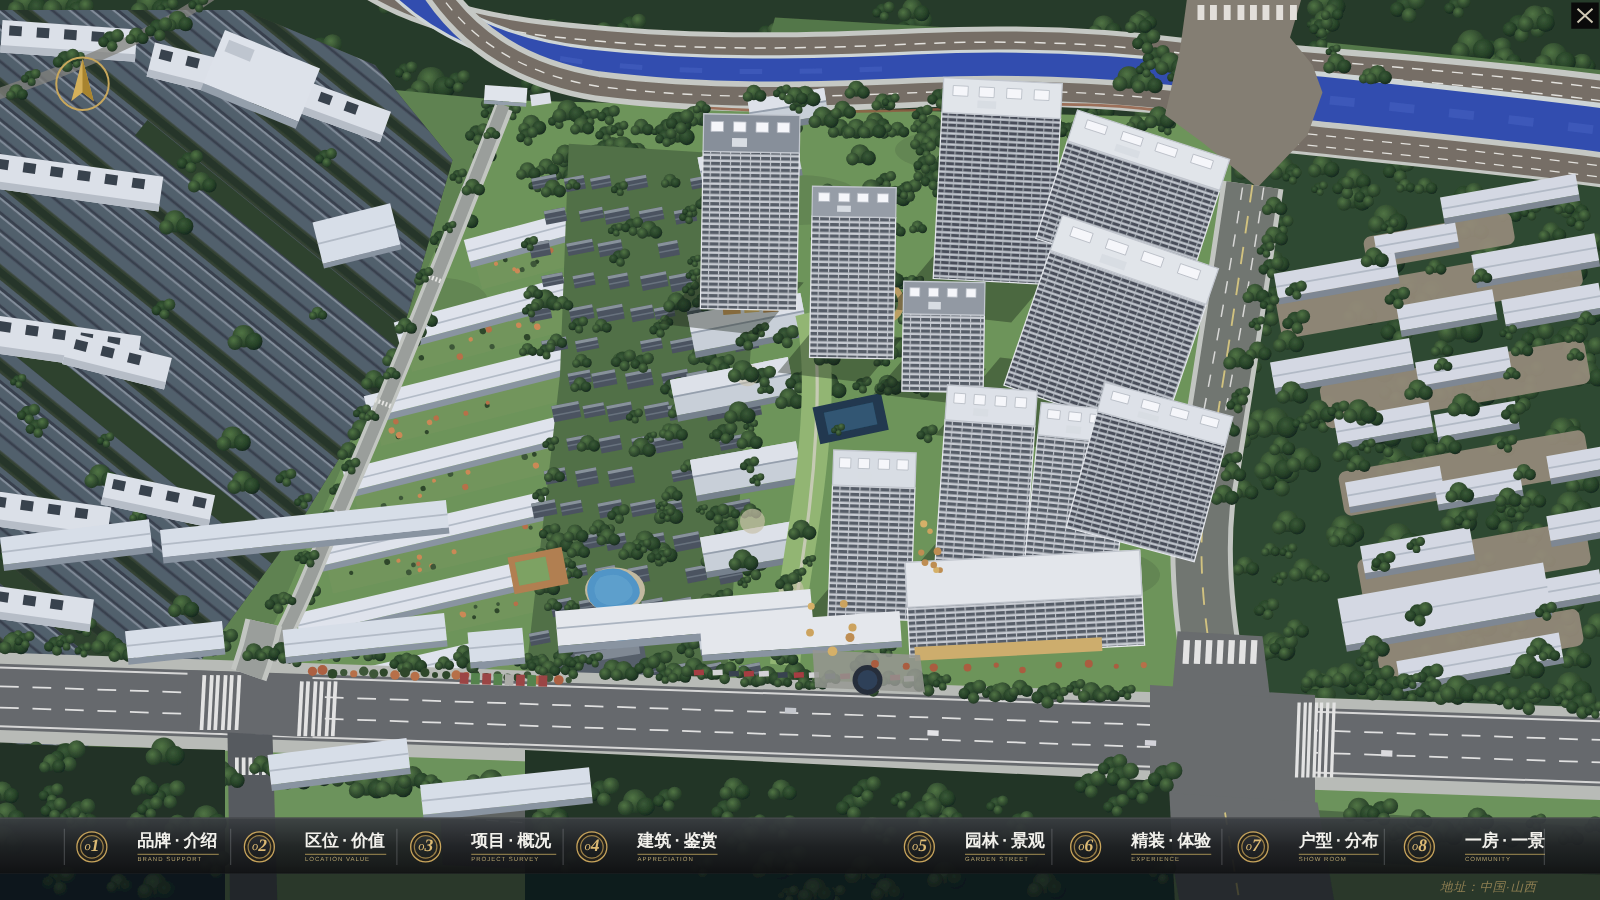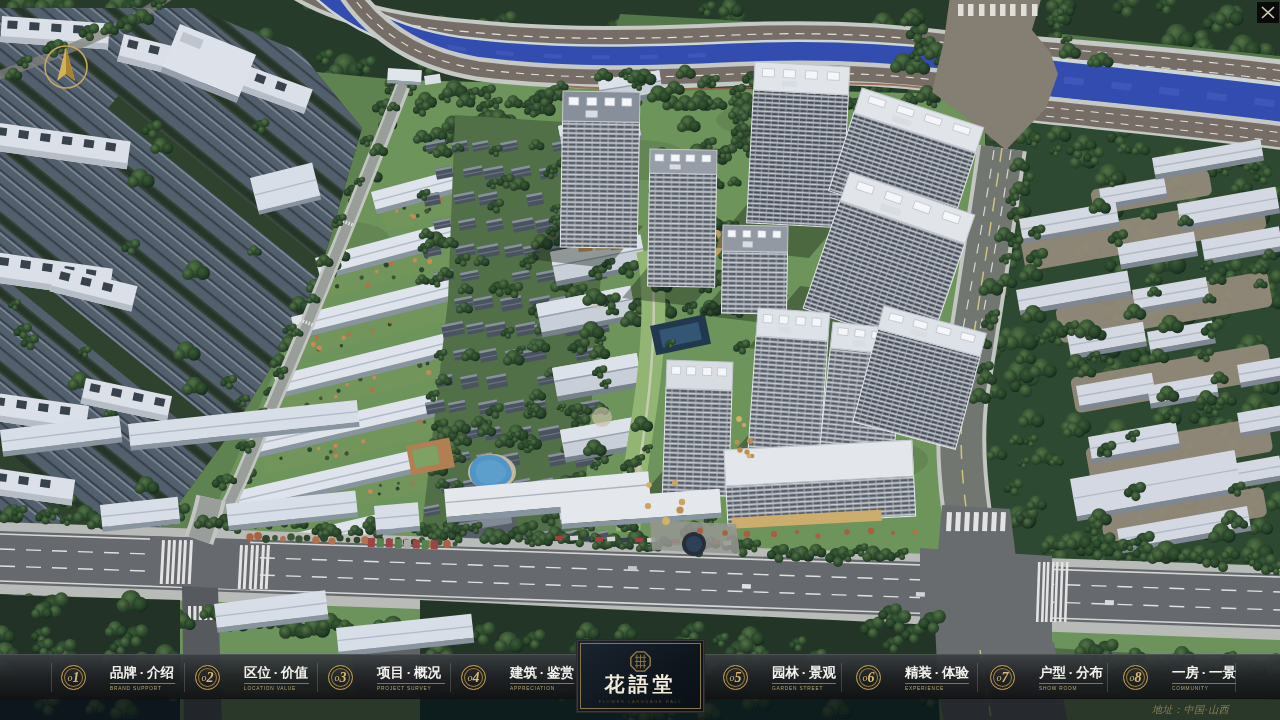--- a/index.html
+++ b/index.html
@@ -2510,26 +2510,14 @@
 <div class="nsep" style="left:51px;"></div>
 <div class="nsep" style="left:184px;"></div>
 <div class="nsep" style="left:317px;"></div>
 <div class="nsep" style="left:450px;"></div>
 <div class="nsep" style="left:841px;"></div>
 <div class="nsep" style="left:977px;"></div>
 <div class="nsep" style="left:1107px;"></div>
 <div class="nsep" style="left:1235px;"></div>
 </div>
 
-<div class="logobox">
- <svg width="127" height="72" viewBox="0 0 127 72">
-  <rect x="0.5" y="0.5" width="126" height="71" fill="none" stroke="#3c3c38"></rect>
-  <rect x="3.5" y="3.5" width="120" height="65" fill="none" stroke="#8a744a" stroke-width="1"></rect>
-  <g transform="translate(63.5,21.5) scale(0.92)" stroke="#9a8148" fill="none">
-   <polygon points="-10.5,-4.4 -4.4,-10.5 4.4,-10.5 10.5,-4.4 10.5,4.4 4.4,10.5 -4.4,10.5 -10.5,4.4" stroke-width="1.5"></polygon>
-   <path d="M-6,-4.5 L6,-4.5 M-6,0 L6,0 M-6,4.5 L6,4.5 M-4,-7.5 L-4,7.5 M0,-7.5 L0,7.5 M4,-7.5 L4,7.5" stroke-width="0.9"></path>
-  </g>
-  <text x="63.5" y="51" text-anchor="middle" font-family="Liberation Serif,serif" font-size="20" font-weight="bold" fill="#f3ebd8" letter-spacing="4">花語堂</text>
-  <text x="63.5" y="63" text-anchor="middle" font-family="Liberation Sans,sans-serif" font-size="4" fill="#584e39" letter-spacing="1.6">FLOWER LANGUAGE HALL</text>
- </svg>
-</div>
 <div class="addr">地址：中国·山西</div>
 </div>
 
 </body></html>

